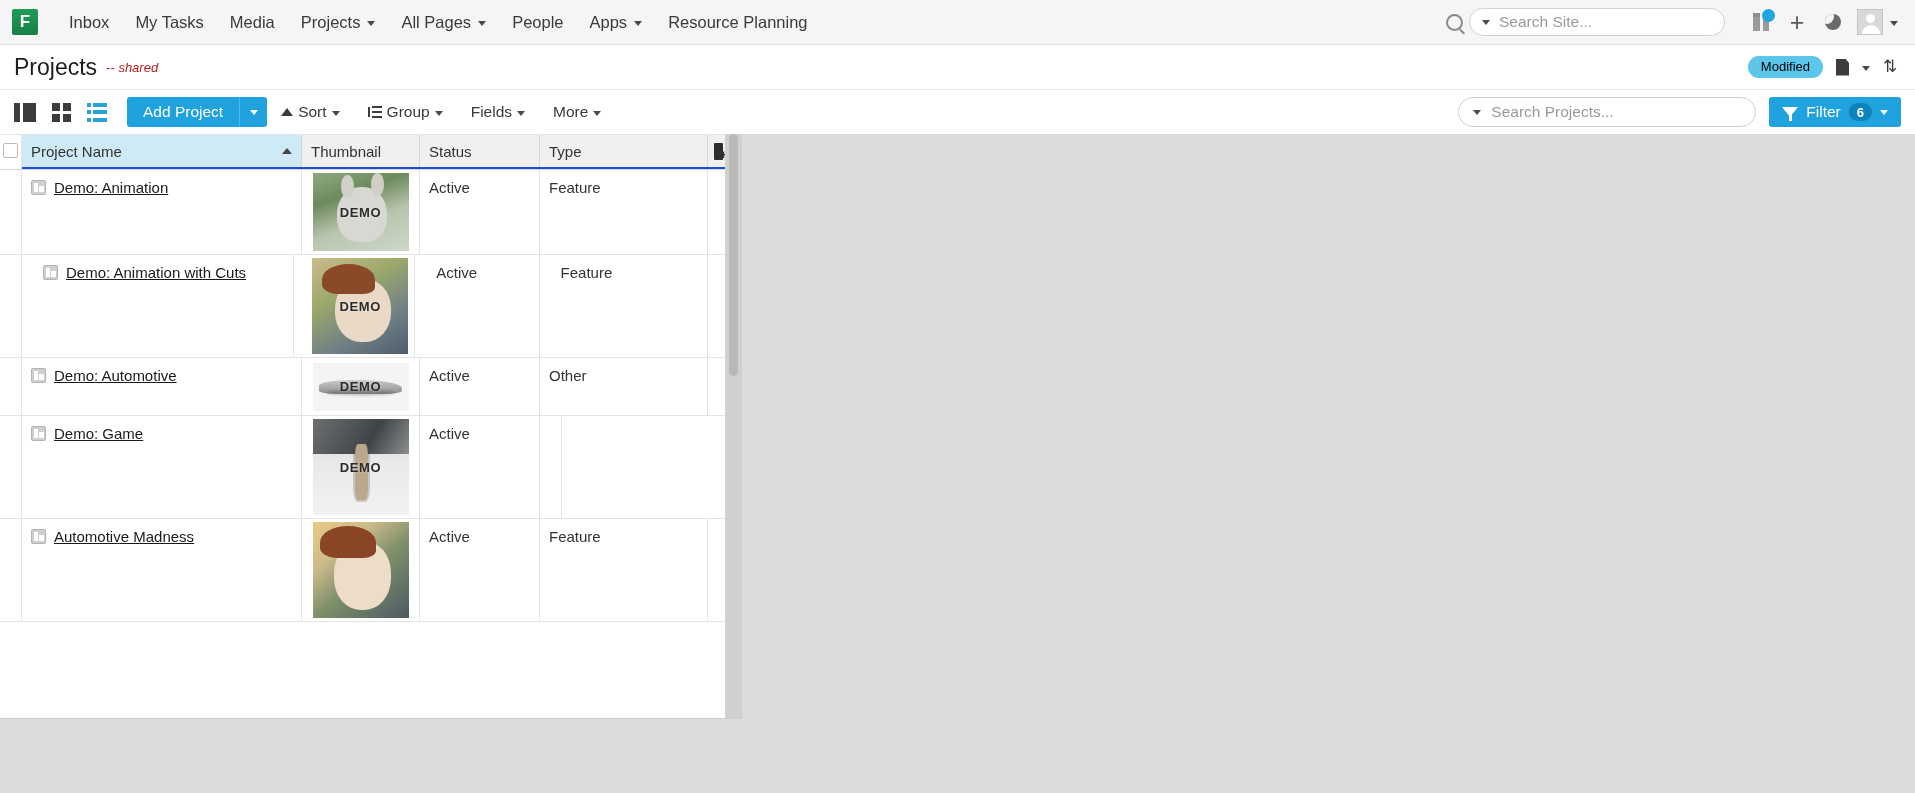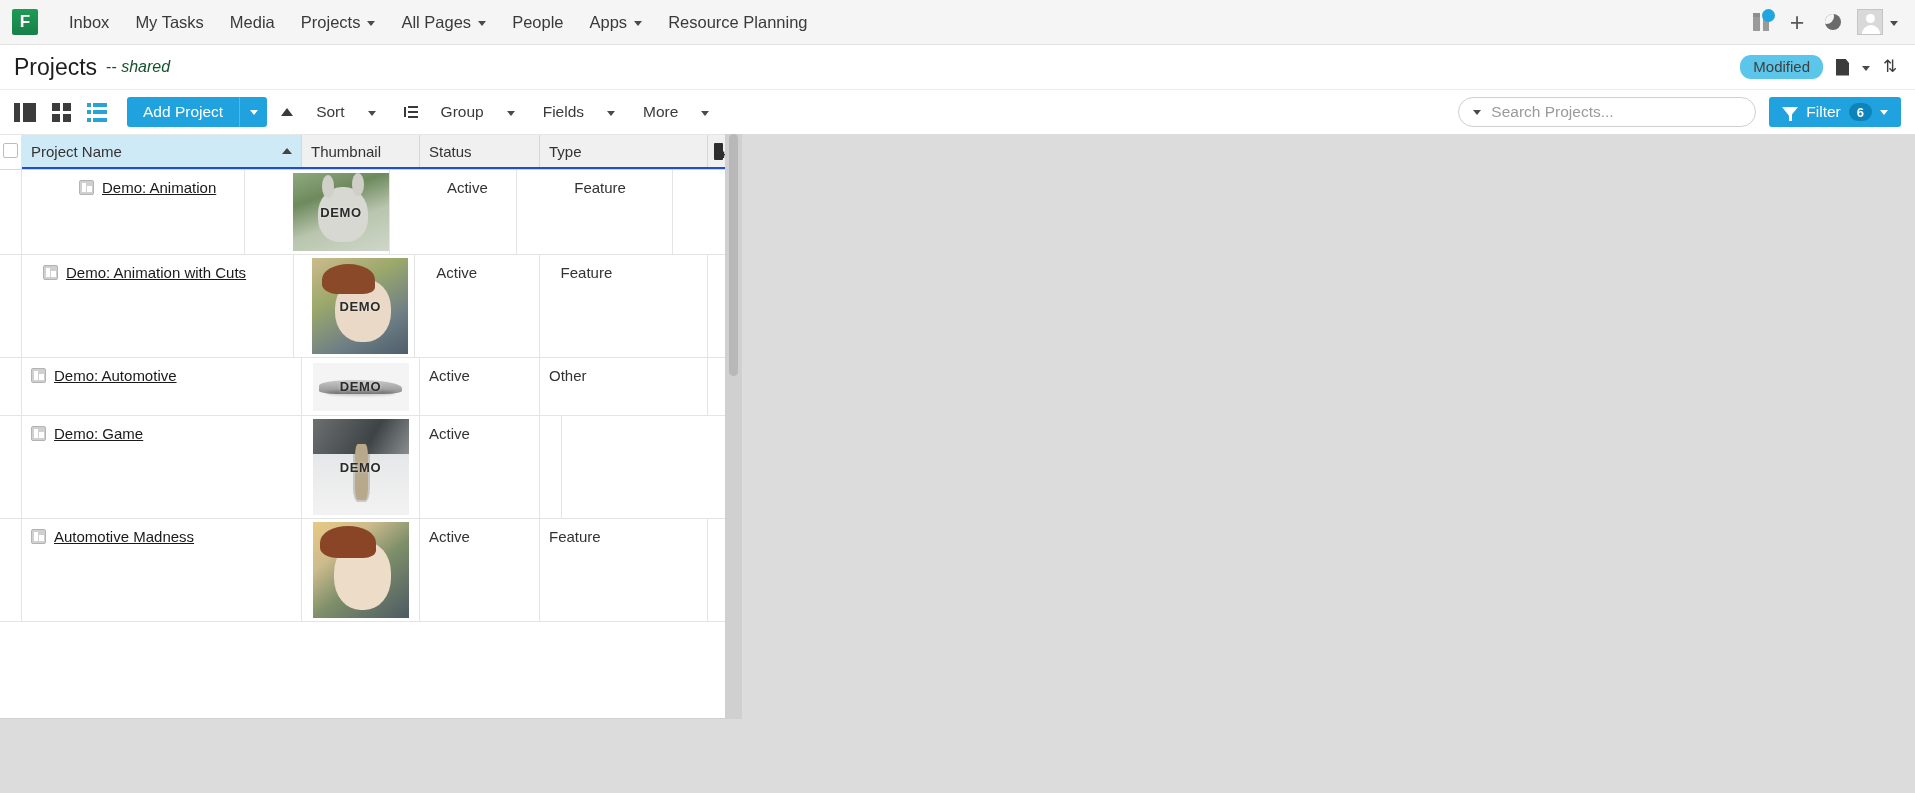--- a/index.html
+++ b/index.html
@@ -104,25 +104,25 @@
     content: ""; position: absolute; width: 18px; height: 11px; border-radius: 9px 9px 0 0;
     background: #fff; left: 4px; top: 15px;
   }
 
   
   .titlerow {
     height: 45px; background: #fff; display: flex; align-items: center;
     padding: 0 14px; position: relative; border-bottom: 1px solid #ececec;
   }
   .ptitle { font-size: 23px; color: #1d1d1d; font-weight: normal; }
-  .psub { font-size: 16px; color: #14532d; font-style: italic; margin-left: 9px; }
+  .psub { font-size: 13px; color: #b91c1c; font-style: italic; margin-left: 9px; }
   .psub .dashes { font-style: normal; }
   .title-right { margin-left: auto; display: flex; align-items: center; gap: 13px; }
   .pill {
-    background: #5bc5ea; color: #404040; font-size: 15px; border-radius: 11px;
+    background: #5bc5ea; color: #000000; font-size: 13px; border-radius: 11px;
     padding: 3px 13px 4px; white-space: nowrap; font-weight: 500;
   }
   .docico {
     width: 13px; height: 17px; background: #3c3c3c; position: relative;
     clip-path: polygon(0 0, 72% 0, 100% 26%, 100% 100%, 0 100%);
   }
   .sync {
     width: 18px; height: 18px; position: relative; color: #3c3c3c;
     font-size: 17px; line-height: 18px;
   }
@@ -149,21 +149,21 @@
     font-family: "Liberation Sans", sans-serif; font-weight: 500; text-align: right;
   }
   .btn-primary-split {
     background: #1fa2dd; color: #fff; border: none; height: 30px; width: 28px;
     border-left: 1px solid #4fb9e6; border-radius: 0 3px 3px 0; cursor: default;
     display: flex; align-items: center; justify-content: center;
   }
   .caret-w { width: 0; height: 0; border-left: 4.5px solid transparent; border-right: 4.5px solid transparent; border-top: 5.5px solid #fff; }
 
   .tb-item {
-    display: flex; align-items: center; gap: 23px; font-size: 15.5px; color: #3a3a3a;
+    display: flex; align-items: center; gap: 5px; font-size: 15.5px; color: #3a3a3a;
     padding: 0 14px; height: 30px; cursor: default; white-space: nowrap;
   }
   .sort-ic { width: 0; height: 0; border-left: 6px solid transparent; border-right: 6px solid transparent; border-bottom: 8px solid #3a3a3a; }
   .group-ic { width: 14px; height: 12px; display: flex; flex-direction: column; justify-content: space-between; position: relative; }
   .group-ic i { height: 2px; background: #3a3a3a; display: block; margin-left: 4px; }
   .group-ic::before { content: ""; position: absolute; left: 0; top: 1px; bottom: 1px; width: 2px; background: #3a3a3a; }
 
   .tb-right { margin-left: auto; display: flex; align-items: center; gap: 13px; }
   .proj-search {
     width: 298px; height: 30px; border: 1px solid #cfcfcf; border-radius: 15px;
@@ -294,20 +294,27 @@
     </div>
     <div class="nav-item">
       <span>Apps</span>
       <span class="caret"></span>
     </div>
     <div class="nav-item">
       <span>Resource Planning</span>
     </div>
 
     <div class="nav-right">
+      <div class="search-wrap">
+        <span class="mag"></span>
+        <div class="site-search">
+          <span class="chev-sm"></span>
+          <span class="ph">Search Site...</span>
+        </div>
+      </div>
       <div class="icon-btn">
         <span class="gift"></span>
         <span class="badge-dot"></span>
       </div>
       <div class="icon-btn">
         <span class="plus-ic">+</span>
       </div>
       <div class="icon-btn">
         <span class="moon"></span>
       </div>
@@ -416,21 +423,21 @@
         <div class="hcell c-type">
           <span>Type</span>
         </div>
         <div class="addcol">
           <span class="blk"></span>
             <span class="pl">+</span>
         </div>
       </div>
 
       <div id="rows">
-          <div class="grow" style="height: 85px; gap: 48px;">
+          <div class="grow" style="height: 85px;">
             <div class="gutter"></div>
             <div class="cell c-name">
               <span class="rowico"></span>
               <span class="pname">Demo: Animation</span>
             </div>
             <div class="cell c-thumb">
               <div class="thumb" style="width:96px;height:78px;">
                 <span class="art t-bunny"></span>
                 <span class="wm">DEMO</span>
               </div>

